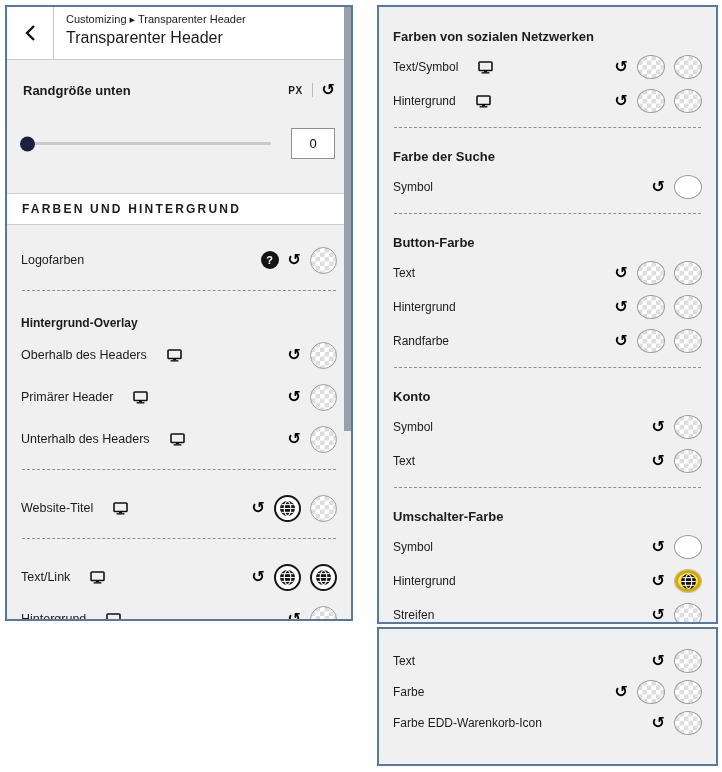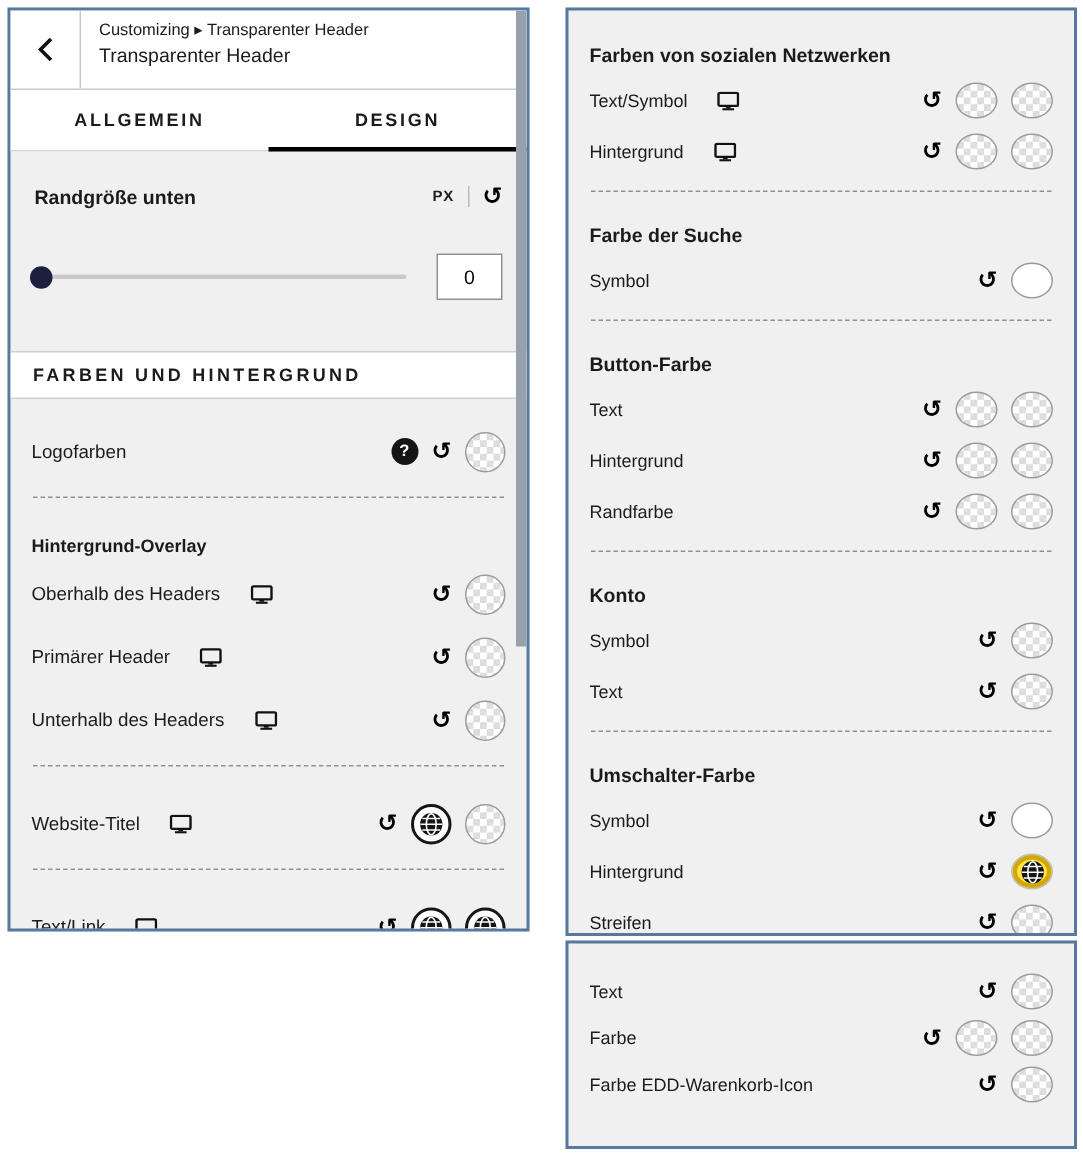--- a/index.html
+++ b/index.html
@@ -10,21 +10,21 @@
   .panel{position:absolute;border:2px solid #56799f;background:#f0f0f1;box-sizing:border-box;overflow:hidden}
   #left-panel{left:5px;top:5px;width:348px;height:616px}
   #right-top-panel{left:377px;top:5px;width:341px;height:619px}
   #right-bottom-panel{left:377px;top:627px;width:341px;height:139px}
 
   
   .lp-header{background:#fff;display:flex;border-bottom:1px solid #c9c9c9;height:52px}
   .back{width:46px;border-right:1px solid #c9c9c9;display:flex;align-items:center;justify-content:center;cursor:pointer;flex:none}
   .head-text{padding:6px 12px;overflow:hidden}
   .breadcrumb{font-size:11px;white-space:nowrap}
-  .lp-title{font-size:13px;margin-top:3px;white-space:nowrap}
+  .lp-title{font-size:16px;margin-top:3px;white-space:nowrap}
 
   
   .tabs{display:flex;background:#fff;height:40px;border-bottom:1px solid #d8d8d8}
   .tab{flex:1;display:flex;align-items:center;justify-content:center;font-size:12px;font-weight:bold;letter-spacing:1.8px;position:relative;cursor:pointer}
   .tab.active::after{content:"";position:absolute;left:0;right:0;bottom:-1px;height:3px;background:#000}
 
   
   .slider-sec{padding:22px 16px 20px}
   .slider-head{display:flex;justify-content:space-between;align-items:flex-end}
   .slider-label{font-weight:bold;font-size:13px}
@@ -82,24 +82,20 @@
   <div class="lp-header">
     <div class="back">
       <svg width="13" height="18" viewBox="0 0 13 18">
           <polyline points="10,2 3,9 10,16" fill="none" stroke="#111" stroke-width="2.4"></polyline>
         </svg>
     </div>
     <div class="head-text">
       <div class="breadcrumb">Customizing ▸ Transparenter Header</div>
       <div class="lp-title">Transparenter Header</div>
     </div>
-  </div>
-  <div class="tabs">
-    <div class="tab">ALLGEMEIN</div>
-    <div class="tab active">DESIGN</div>
   </div>
 
   <div class="slider-sec">
     <div class="slider-head">
       <span class="slider-label">Randgröße unten</span>
       <span class="unit-wrap">
         <span class="unit">PX</span>
         <span class="unit-sep"></span>
         <span class="reset">↺</span>
       </span>

